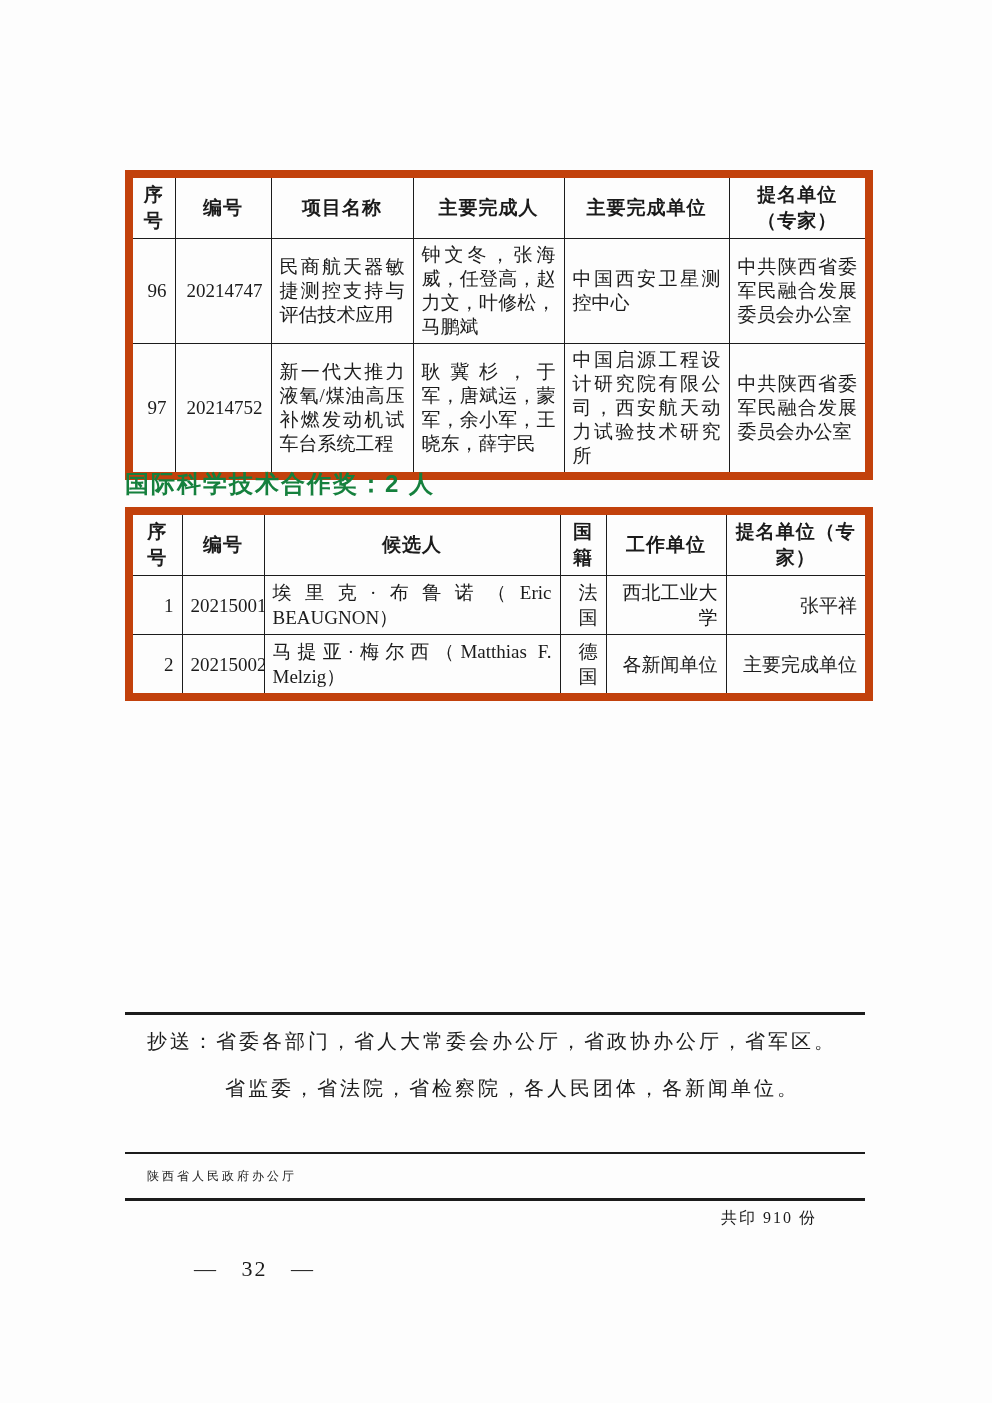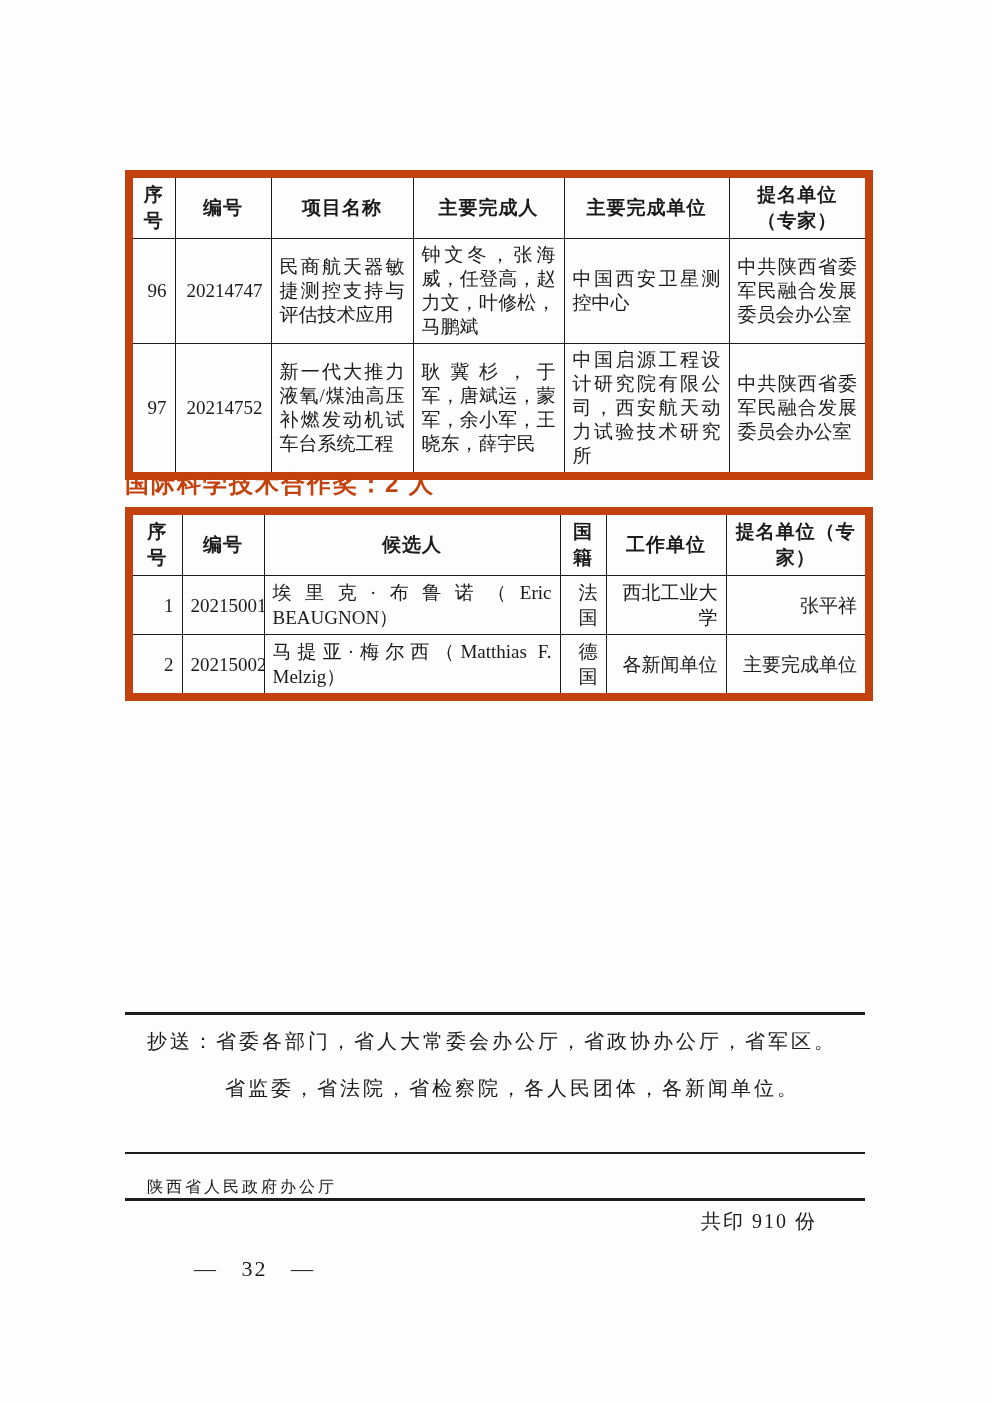--- a/index.html
+++ b/index.html
@@ -56,21 +56,21 @@
   #table2 td{line-height:25px;}
   
   .section-heading{
     position:absolute;
     left:125px;
     top:468px;
     font-family:"Liberation Sans","DejaVu Sans",sans-serif;
     font-weight:bold;
     font-size:24px;
     letter-spacing:2px;
-    color:#c2410c;
+    color:#15803d;
     white-space:nowrap;
   }
   
   .rule{
     position:absolute;
     left:125px;
     width:740px;
     background:#1c1c1c;
   }
   .rule-top{top:1012px;height:3px;}
@@ -89,34 +89,34 @@
   .copy-line.first{padding-left:22px;}
   .copy-line.indent{padding-left:100px;}
   .issuer-row{
     position:absolute;
     left:125px;
     top:1154px;
     width:740px;
     height:44px;
     display:flex;
     justify-content:space-between;
-    align-items:flex-end;
-    font-size:16px;
+    align-items:center;
+    font-size:12px;
     letter-spacing:3px;
     box-sizing:border-box;
     padding-left:22px;
     padding-right:22px;
   }
   .print-count-row{
     position:absolute;
     left:125px;
     top:1208px;
     width:740px;
     text-align:right;
-    font-size:20px;
+    font-size:16px;
     letter-spacing:2px;
     box-sizing:border-box;
     padding-right:48px;
   }
   .page-number{
     position:absolute;
     left:150px;
     top:1256px;
     font-size:22px;
     word-spacing:16px;

